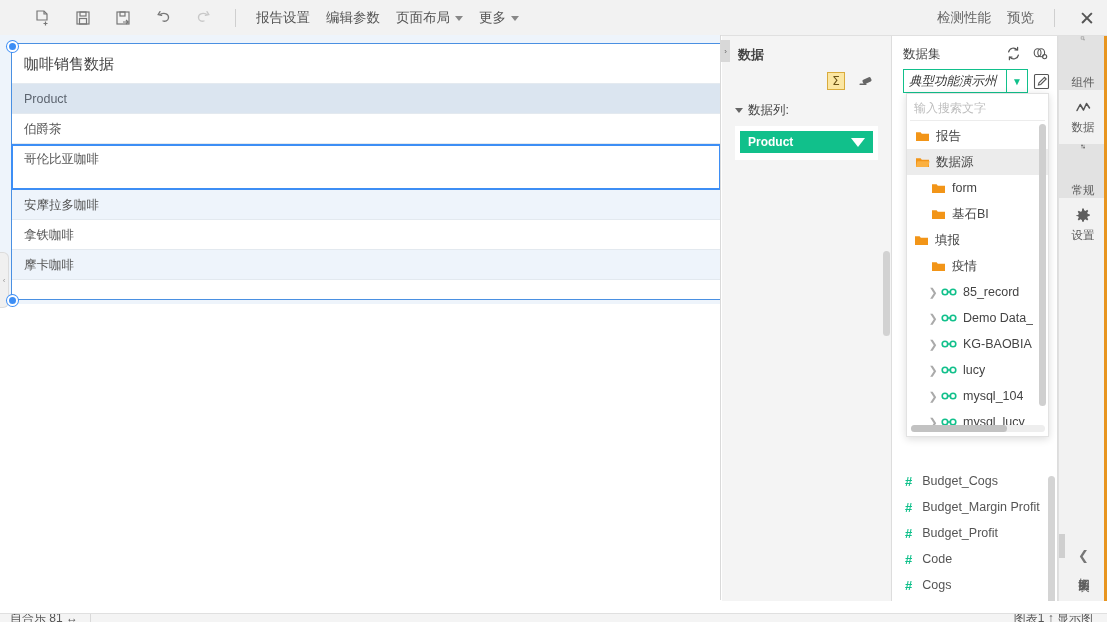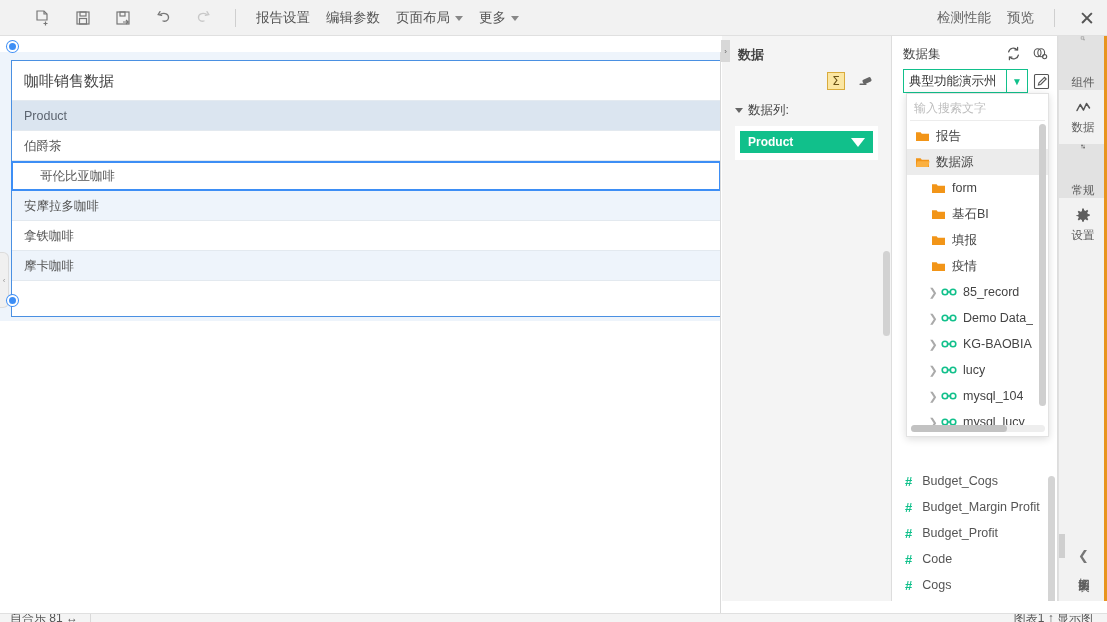--- a/index.html
+++ b/index.html
@@ -51,21 +51,21 @@
   .tb-right .tb-text { color: #666; }
   .tb-close {
     width: 40px; height: 36px;
     display:flex; align-items:center; justify-content:center;
     font-size: 19px; color: #555; cursor: pointer;
     font-family: "DejaVu Sans", sans-serif;
   }
 
   
   .canvas {
-    position: absolute; left: 0; top: 52px;
+    position: absolute; left: 0; top: 35px;
     width: 721px; height: 565px;
     background: #ffffff;
     border-right: 1px solid #d9d9d9;
     overflow: hidden;
   }
   .canvas-bg-strip {
     position: absolute; left: 0; top: 0; width: 721px; height: 269px;
     background: #eef4fb;
   }
   
@@ -116,23 +116,23 @@
   }
   .tbl-head {
     background: #dbe5f0;
     color: #5d6570;
     font-weight: normal;
   }
   .tbl-row.alt { background: #eef4fb; }
   .tbl-row.sel {
     border: 2px solid #3d8ef5;
     background: #fff;
-    height: 30px; line-height: 26px;
+    height: 46px; line-height: 26px;
     margin-left: -1px; margin-right: -1px;
-    padding-left: 27px;
+    padding-left: 11px;
   }
 
   
   .data-panel {
     position: absolute; left: 722px; top: 36px;
     width: 170px; height: 565px;
     background: #f4f4f4;
     border-right: 1px solid #ddd;
   }
   .dp-title {
@@ -214,20 +214,21 @@
 
   .ds-select-row {
     display: flex; align-items: center;
     padding: 6px 6px 0 10px; gap: 4px;
   }
   .ds-select {
     flex: 1; height: 24px;
     border: 1px solid #11c08b;
     display: flex; align-items: flex-end;
     background: #fff;
+    font-style: italic;
   }
   .ds-select .val {
     flex: 1; font-size: 12.5px; color: #333;
     padding-left: 5px; overflow: hidden;
     white-space: nowrap; height: 22px; line-height: 22px;
   }
   .ds-select .arrow {
     width: 21px; height: 22px;
     border-left: 1px solid #11c08b;
     display:flex; align-items:center; justify-content:center;
@@ -571,21 +572,21 @@
 
     <div class="tree-item" style="padding-left:24px">
       <span class="fi">
         <svg width="15" height="15" viewBox="0 0 15 15">
             <path fill="#f29518" d="M1 3.3h4.6l1.2 1.4H14V12H1z"></path>
           </svg>
       </span>
       <span class="nm">基石BI</span>
     </div>
 
-    <div class="tree-item" style="padding-left:24px">
+    <div class="tree-item" style="padding-left:7px">
       <span class="fi">
         <svg width="15" height="15" viewBox="0 0 15 15">
             <path fill="#f29518" d="M1 3.3h4.6l1.2 1.4H14V12H1z"></path>
           </svg>
       </span>
       <span class="nm">填报</span>
     </div>
 
     <div class="tree-item" style="padding-left:24px">
       <span class="fi">

